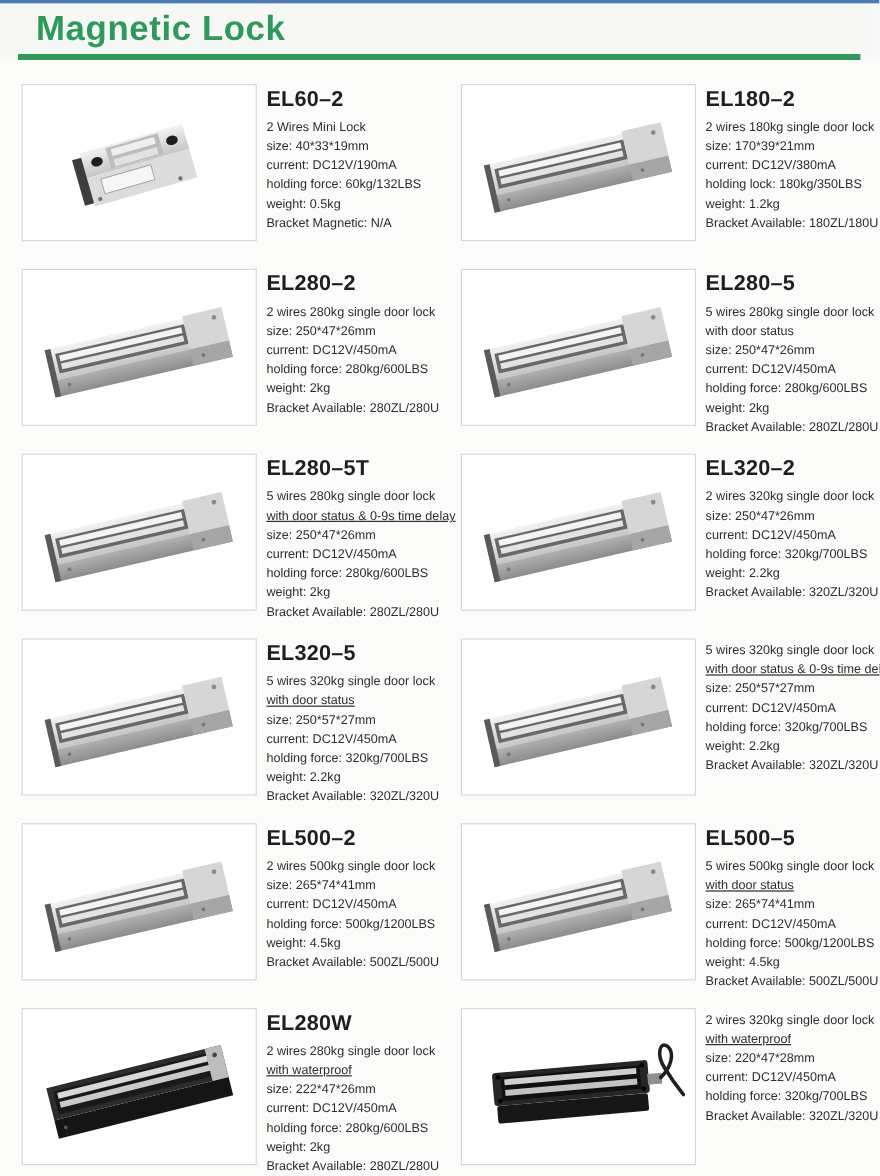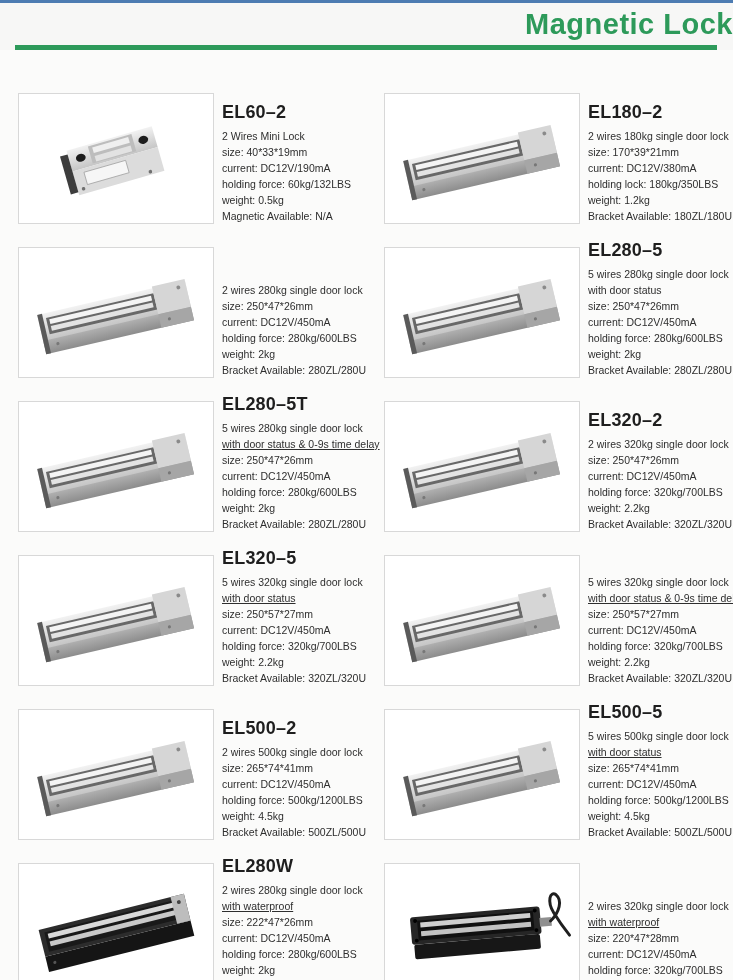--- a/index.html
+++ b/index.html
@@ -3,31 +3,31 @@
 <meta charset="utf-8">
 <style>
   html,body{margin:0;padding:0;}
   body{
     width:733px;height:980px;overflow:hidden;
     background:#fbfbfa;
     font-family:"Liberation Sans", sans-serif;
     color:#333;
   }
   .topline{height:3px;background:#4d7cb2;}
-  .header{padding:3px 0 0 0;background:#f7f7f6;text-align:right;}
+  .header{padding:3px 0 0 0;background:#f7f7f6;}
   .page-title{
     color:#2d9a5a;font-size:29px;font-weight:bold;
     margin:2px 0 4px 30px;letter-spacing:0.5px;
   }
   .rule{height:5px;background:#2d9a5a;margin-left:15px;width:702px;}
   .grid{
     display:grid;grid-template-columns:366px 367px;
     grid-auto-rows:154px;margin-top:20px;
   }
-  .cell{box-sizing:border-box;padding-left:18px;display:flex;align-items:flex-end;}
+  .cell{box-sizing:border-box;padding-left:18px;display:flex;align-items:flex-start;}
   .photo-box{
     width:194px;height:129px;border:1px solid #d8d8d8;background:#fff;
     flex:0 0 auto;overflow:hidden;
   }
   .photo-box svg{width:100%;height:100%;display:block;}
   .info{margin-left:8px;padding-top:2px;min-width:0;}
   .model{font-size:18px;font-weight:bold;color:#1e1e1e;margin:0 0 5px 0;letter-spacing:0.2px;}
   .spec{font-size:10.5px;line-height:16px;color:#2e2e2e;white-space:nowrap;}
   .u{text-decoration:underline;}
   .defs-holder{position:absolute;width:0;height:0;overflow:hidden;}
@@ -125,21 +125,21 @@
         </svg>
     </div>
     <div class="info">
       <div class="model">EL60–2</div>
       <div class="spec">2 Wires Mini Lock</div>
 
       <div class="spec">size: 40*33*19mm</div>
       <div class="spec">current: DC12V/190mA</div>
       <div class="spec">holding force: 60kg/132LBS</div>
       <div class="spec">weight: 0.5kg</div>
-      <div class="spec">Magnetic Available: N/A</div>
+      <div class="spec">Bracket Magnetic: N/A</div>
     </div>
   </div>
 
   <div class="cell">
     <div class="photo-box">
       <svg>
           <use href="#bar-silver"></use>
         </svg>
     </div>
     <div class="info">
@@ -154,20 +154,21 @@
     </div>
   </div>
 
   <div class="cell">
     <div class="photo-box">
       <svg>
           <use href="#bar-silver"></use>
         </svg>
     </div>
     <div class="info">
+      <div class="model">EL280–2</div>
       <div class="spec">2 wires 280kg single door lock</div>
 
       <div class="spec">size: 250*47*26mm</div>
       <div class="spec">current: DC12V/450mA</div>
       <div class="spec">holding force: 280kg/600LBS</div>
       <div class="spec">weight: 2kg</div>
       <div class="spec">Bracket Available: 280ZL/280U</div>
     </div>
   </div>
 

